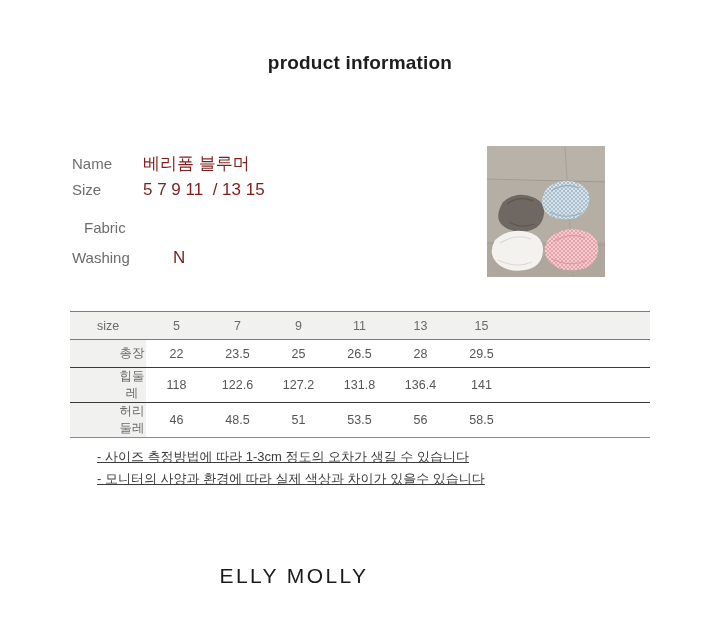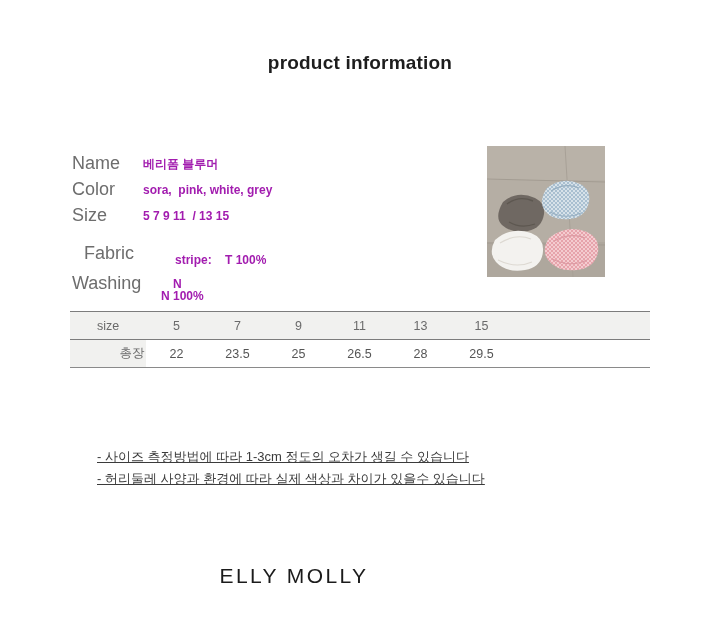--- a/index.html
+++ b/index.html
@@ -38,31 +38,30 @@
   }
   .spec-row {
     display: flex;
     align-items: flex-start;
     height: 26px;
   }
   .spec-row.tall { height: 42px; margin-left: 12px; }
   .spec-label {
     width: 71px;
     flex: 0 0 71px;
-    font-size: 18px;
+    font-size: 15px;
     color: #6d6d6d;
     line-height: 17px;
   }
   .spec-row.tall .spec-label { padding-top: 12px; }
   .spec-value {
-    font-size: 12px;
-    color: #a21caf;
+    font-size: 17px;
+    color: #7f1d1d;
     line-height: 18px;
     white-space: pre;
-    font-weight: bold;
   }
   .spec-value .fabric-line2 { padding-left: 6px; display: block; }
   .spec-value.indent-washing { padding-left: 30px; }
 
   
   .product-photo {
     position: absolute;
     left: 487px;
     top: 146px;
     width: 118px;
@@ -147,36 +146,28 @@
 
 <div class="page-title">product information</div>
 
 <div class="spec-list">
 
   <div class="spec-row">
     <div class="spec-label">Name</div>
     <div class="spec-value">베리폼 블루머</div>
   </div>
 
-  <div class="spec-row">
-    <div class="spec-label">Color</div>
-    <div class="spec-value">sora,  pink, white, grey</div>
-  </div>
 
   <div class="spec-row">
     <div class="spec-label">Size</div>
     <div class="spec-value">5 7 9 11  / 13 15</div>
   </div>
 
   <div class="spec-row tall">
     <div class="spec-label">Fabric</div>
-    <div class="spec-value">
-      <span>stripe:    T 100%</span>
-      <span class="fabric-line2">N 100%</span>
-    </div>
   </div>
 
   <div class="spec-row">
     <div class="spec-label">Washing</div>
     <div class="spec-value indent-washing">N</div>
   </div>
 
 </div>
 
 <div class="product-photo">
@@ -255,22 +246,42 @@
       <tr>
         <td class="row-head">총장</td>
         <td>22</td>
         <td>23.5</td>
         <td>25</td>
         <td>26.5</td>
         <td>28</td>
         <td>29.5</td>
         <td class="pad-cell"></td>
       </tr>
+      <tr>
+        <td class="row-head">힙둘레</td>
+        <td>118</td>
+        <td>122.6</td>
+        <td>127.2</td>
+        <td>131.8</td>
+        <td>136.4</td>
+        <td>141</td>
+        <td class="pad-cell"></td>
+      </tr>
+      <tr>
+        <td class="row-head">허리둘레</td>
+        <td>46</td>
+        <td>48.5</td>
+        <td>51</td>
+        <td>53.5</td>
+        <td>56</td>
+        <td>58.5</td>
+        <td class="pad-cell"></td>
+      </tr>
     </tbody>
   </table>
 </div>
 
 <div class="notes">
   <div class="note-line">- 사이즈 측정방법에 따라 1-3cm 정도의 오차가 생길 수 있습니다</div>
-  <div class="note-line">- 허리둘레 사양과 환경에 따라 실제 색상과 차이가 있을수 있습니다</div>
+  <div class="note-line">- 모니터의 사양과 환경에 따라 실제 색상과 차이가 있을수 있습니다</div>
 </div>
 
 <div class="brand">ELLY MOLLY</div>
 
 </body></html>

